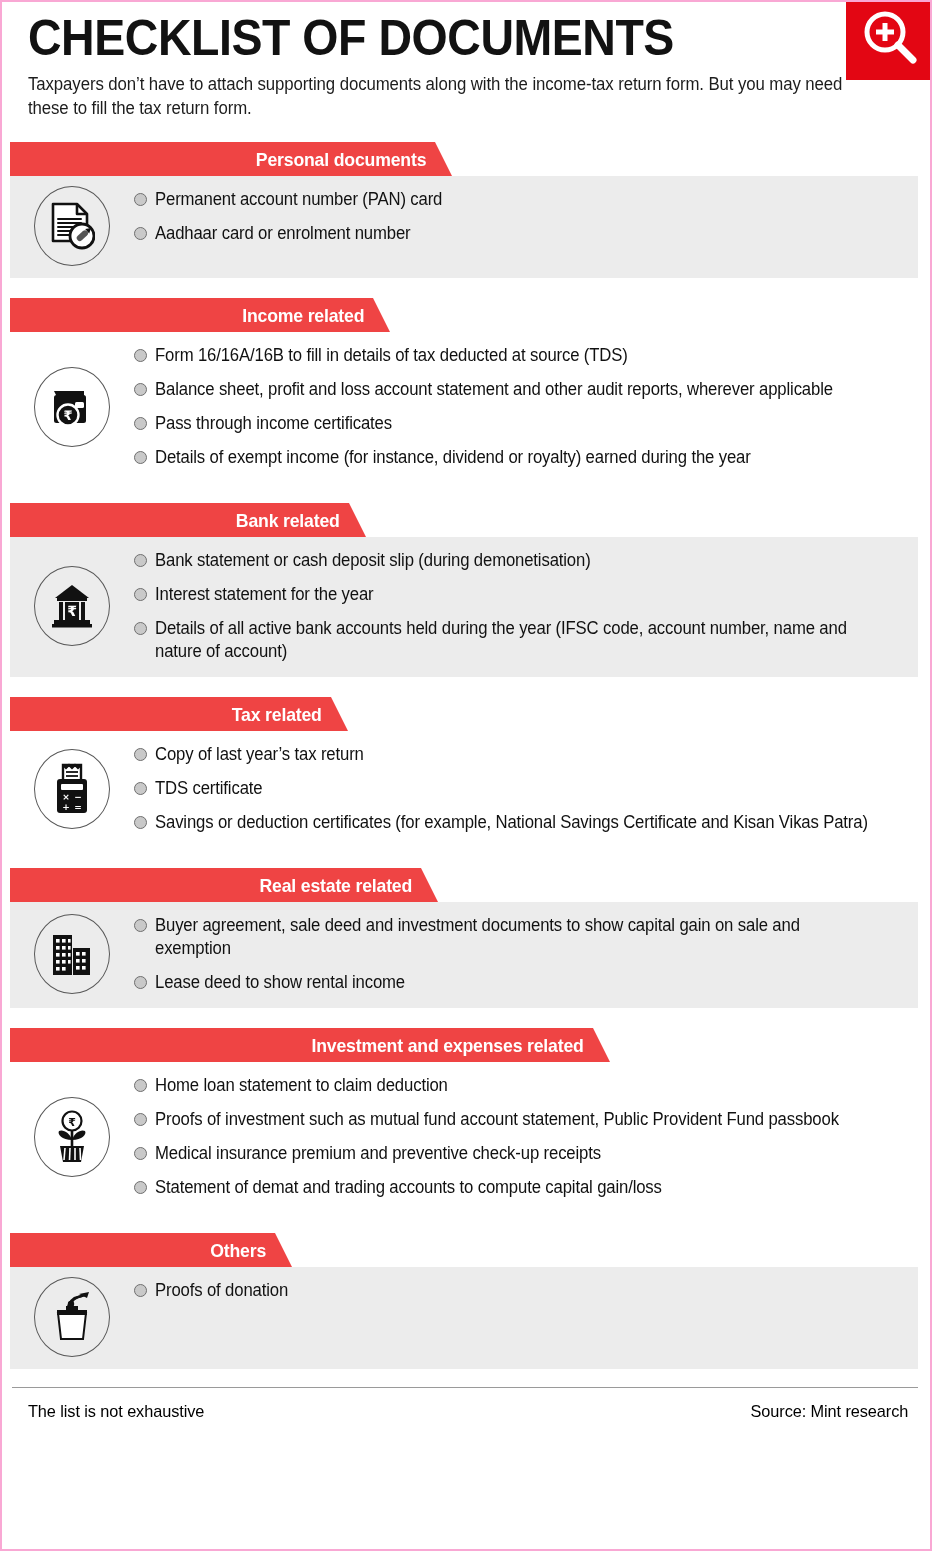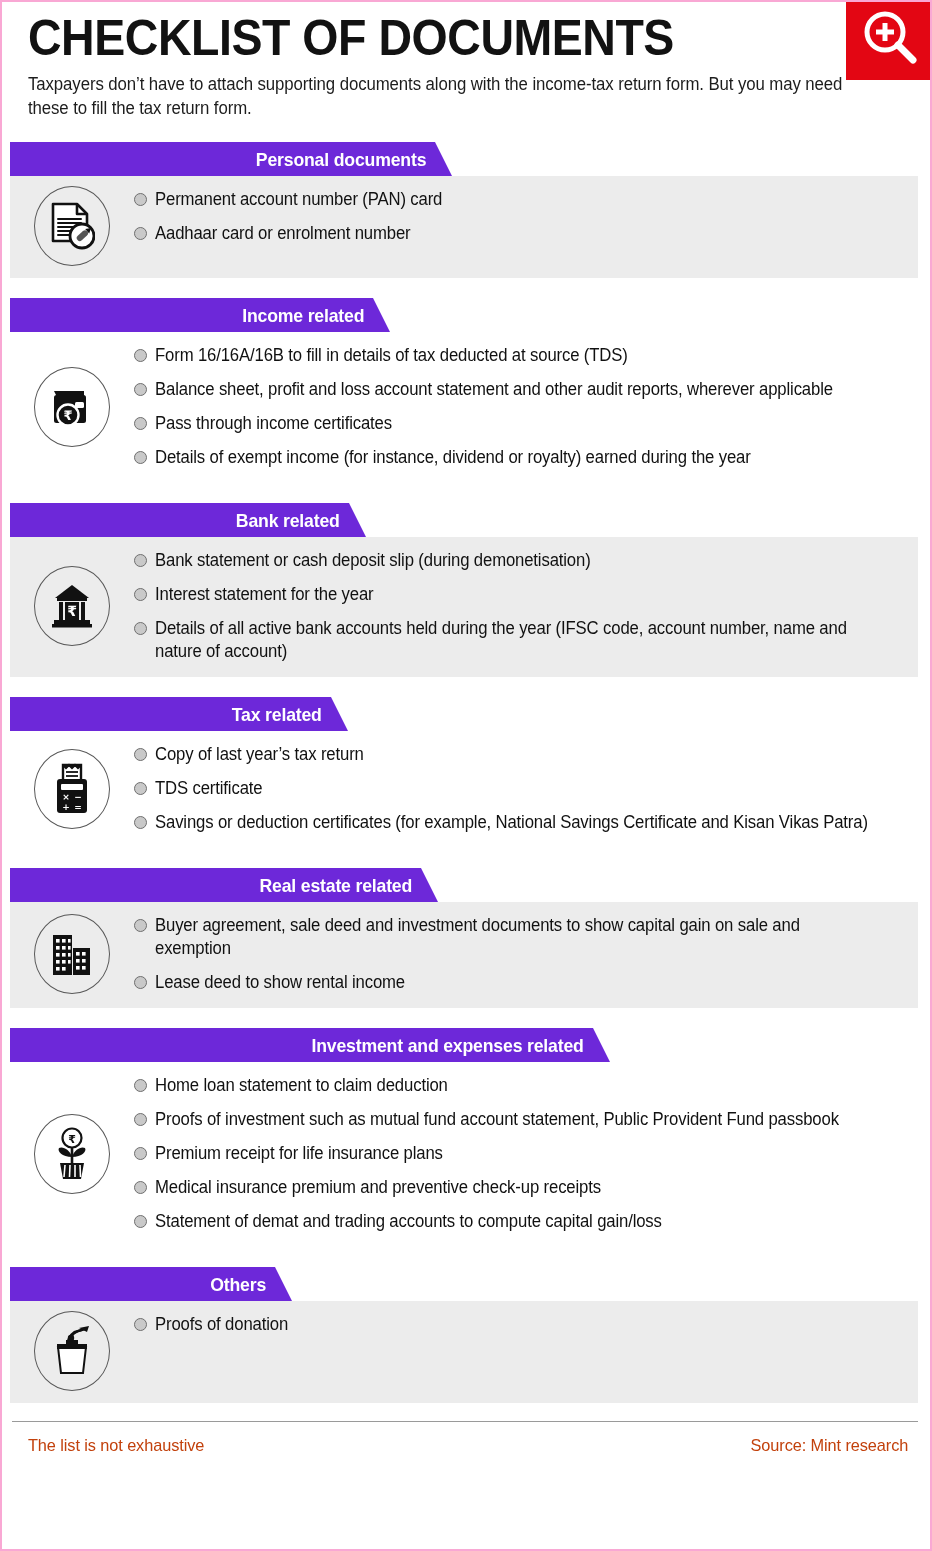--- a/index.html
+++ b/index.html
@@ -59,21 +59,21 @@
   }
   .zoom-badge svg { display: block; }
 
   
   .sections { margin-top: 22px; }
   .section { position: relative; }
 
   .band {
     position: relative;
     height: 34px;
-    background: #6d28d9;
+    background: #ef4444;
     display: flex;
     align-items: center;
     justify-content: flex-end;
     padding-right: 26px;
     box-sizing: border-box;
     margin-left: 8px;
     clip-path: polygon(0 0, calc(100% - 17px) 0, 100% 100%, 100% 100%, 0 100%);
   }
   .band-label {
     color: #ffffff;
@@ -154,21 +154,21 @@
     margin: 18px 12px 0 10px;
     border-top: 1px solid #9a9a9a;
   }
   .footer {
     margin: 0 22px 0 26px;
     padding-top: 14px;
     display: flex;
     justify-content: space-between;
     align-items: baseline;
     font-size: 17px;
-    color: #c2410c;
+    color: #000000;
     letter-spacing: -0.1px;
   }
   .footer span { transform: scaleX(0.96); transform-origin: left center; }
   .footer .src { transform-origin: right center; }
 </style>
 </head>
 <body>
 
 <div class="page">
 
@@ -425,24 +425,20 @@
               <div class="item">
                 <span class="bullet"></span>
                 <span class="item-text">Home loan statement to claim deduction</span>
               </div>
               <div class="item">
                 <span class="bullet"></span>
                 <span class="item-text">Proofs of investment such as mutual fund account statement, Public Provident Fund passbook</span>
               </div>
               <div class="item">
                 <span class="bullet"></span>
-                <span class="item-text">Premium receipt for life insurance plans</span>
-              </div>
-              <div class="item">
-                <span class="bullet"></span>
                 <span class="item-text">Medical insurance premium and preventive check-up receipts</span>
               </div>
               <div class="item">
                 <span class="bullet"></span>
                 <span class="item-text">Statement of demat and trading accounts to compute capital gain/loss</span>
               </div>
             </div>
           </div>
         </div>
       </div>

